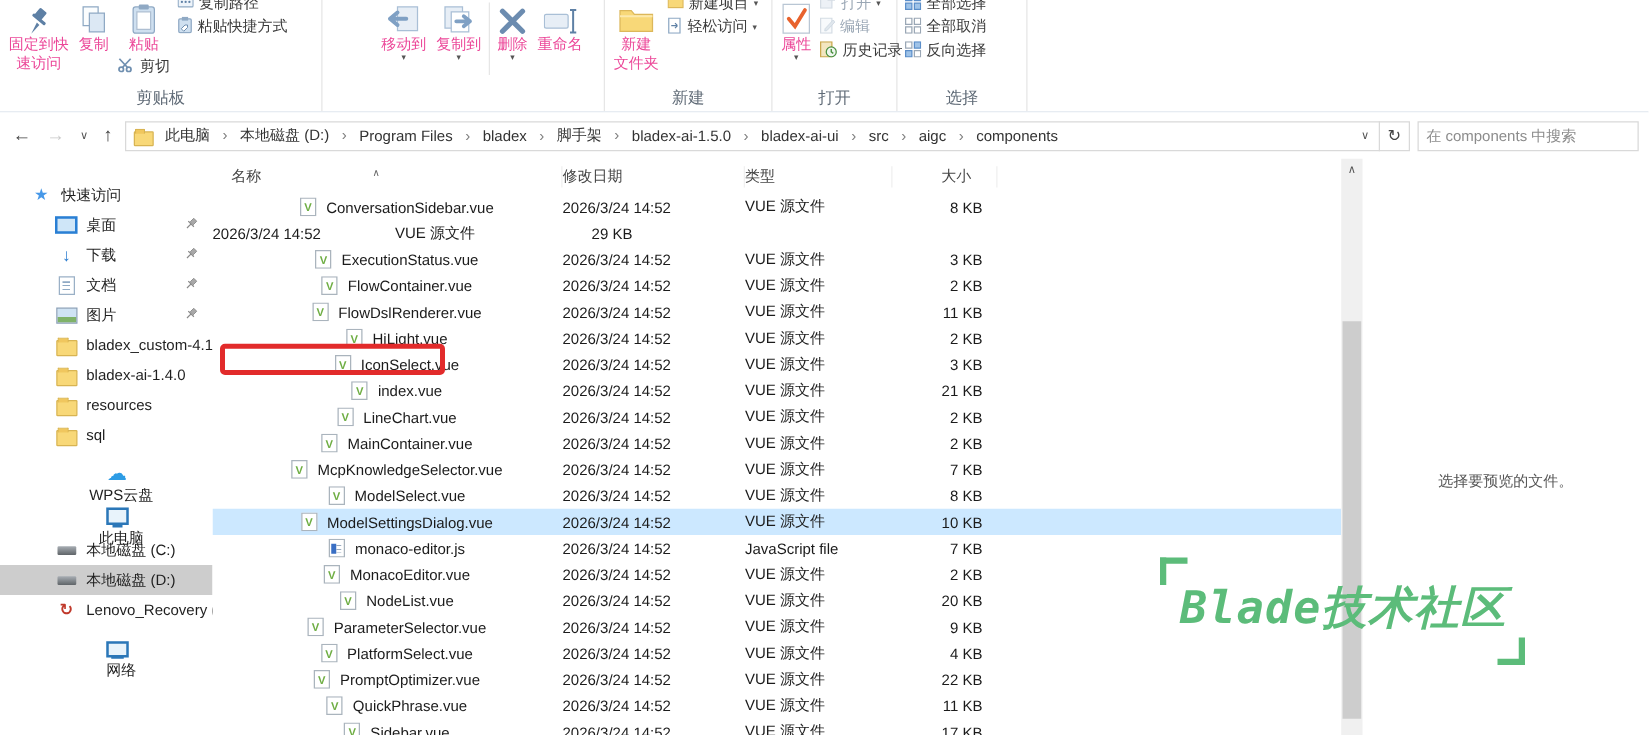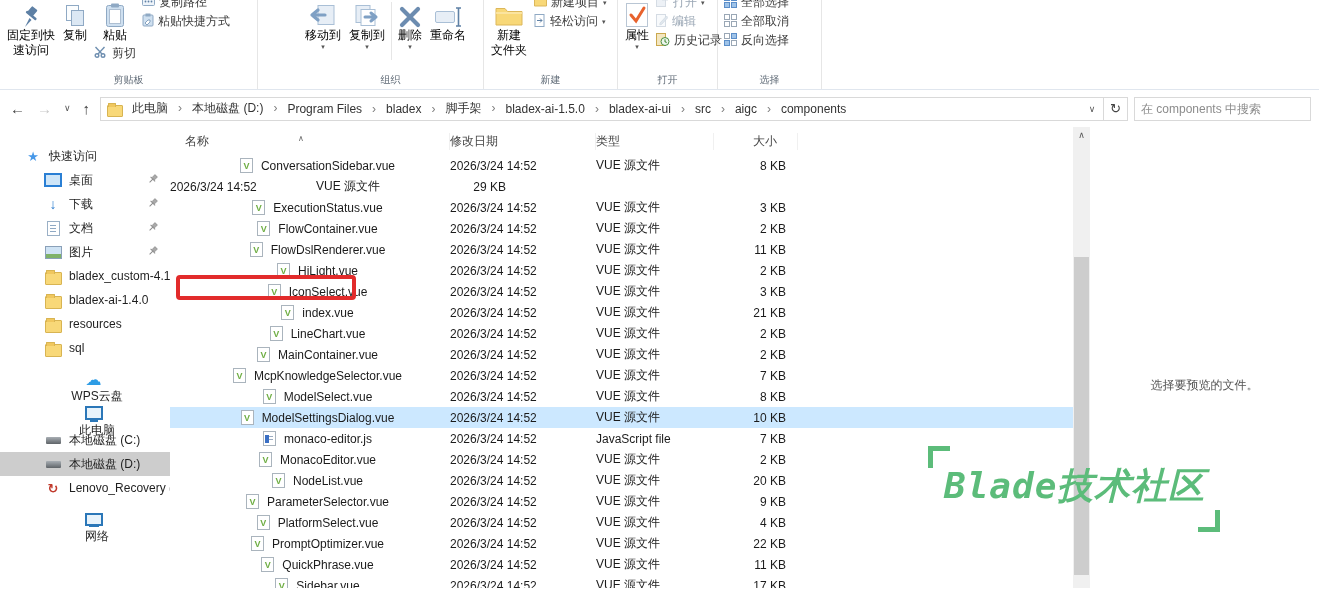--- a/index.html
+++ b/index.html
@@ -4,27 +4,27 @@
 <style>
   * { box-sizing: border-box; margin: 0; padding: 0; }
   html,body { background:#fff; }
   body { font-family: "Liberation Sans", "DejaVu Sans", sans-serif; font-size: 12px; color: #222; }
   .app { position: relative; width: 1319px; height: 589px; background: #fff; overflow: hidden; }
 
   
   .ribbon { height: 90px; display: flex; border-bottom: 1px solid #e0e6ee; background: #fff; overflow: hidden; }
   .rgroup { position: relative; border-right: 1px solid #e6e6e6; padding: 0 3px; flex: 0 0 auto; }
   .rgroup-content { display: flex; align-items: flex-start; }
-  .rgroup-label { position: absolute; bottom: 2px; left: 0; right: 0; text-align: center; color: #5f6a76; font-size: 10px; }
+  .rgroup-label { position: absolute; bottom: 2px; left: 0; right: 0; text-align: center; color: #5f6a76; font-size: 13px; }
   .g-clipboard { width: 258px; }
   .g-organize { width: 186px; margin-left: 40px; }
   .g-new { width: 134px; }
   .g-open { width: 100px; }
   .g-select { width: 104px; }
-  .bigbtn { display: flex; flex-direction: column; align-items: center; padding: 1px 4px; color: #000000; cursor: default; }
+  .bigbtn { display: flex; flex-direction: column; align-items: center; padding: 1px 4px; color: #ec4899; cursor: default; }
   .bigbtn .bicon { height: 27px; display: flex; align-items: flex-end; justify-content: center; }
   .bigbtn .blabel { line-height: 15px; white-space: nowrap; }
   .caret-after::after { content: "▾"; display: block; text-align: center; font-size: 7px; color: #555; line-height: 7px; }
   .smallrow { display: flex; align-items: center; gap: 4px; height: 19px; padding: 0 3px; color: #3b3b3b; white-space: nowrap; }
   .smallrow .scaret { font-size: 7px; color: #555; }
   .cut-top { margin-top: -7px; }
   .rcol { display: flex; flex-direction: column; }
   .vsep { width: 1px; background: #e6e6e6; height: 58px; margin: 2px 2px 0 2px; flex: 0 0 1px; }
   .disabled { color: #9aa7b5; }
   .disabled svg { opacity: .55; }
@@ -229,21 +229,20 @@
         <div class="bigbtn">
           <span class="bicon">
             <svg width="27" height="22" viewBox="0 0 27 22">
                 <rect x="0.5" y="5.5" width="19" height="11" rx="1.5" fill="#e7eef6" stroke="#a9bfd6"></rect>
                 <path d="M21 2 h5 M23.5 2 v18 M21 20 h5" stroke="#5e80a5" stroke-width="1.6" fill="none"></path>
               </svg>
           </span>
           <span class="blabel">重命名</span>
         </div>
       </div>
-      <div class="rgroup-label">组织</div>
     </div>
 
     <div class="rgroup g-new">
       <div class="rgroup-content">
         <div class="bigbtn">
           <span class="bicon">
             <svg width="30" height="24" viewBox="0 0 30 24">
                 <path d="M2 4.5 h9 l2.5 3 H28 V21 H2 Z" fill="#f8d878" stroke="#dcb75a"></path>
                 <path d="M2 9 h26" stroke="#fce9ad" stroke-width="1.5"></path>
               </svg>

